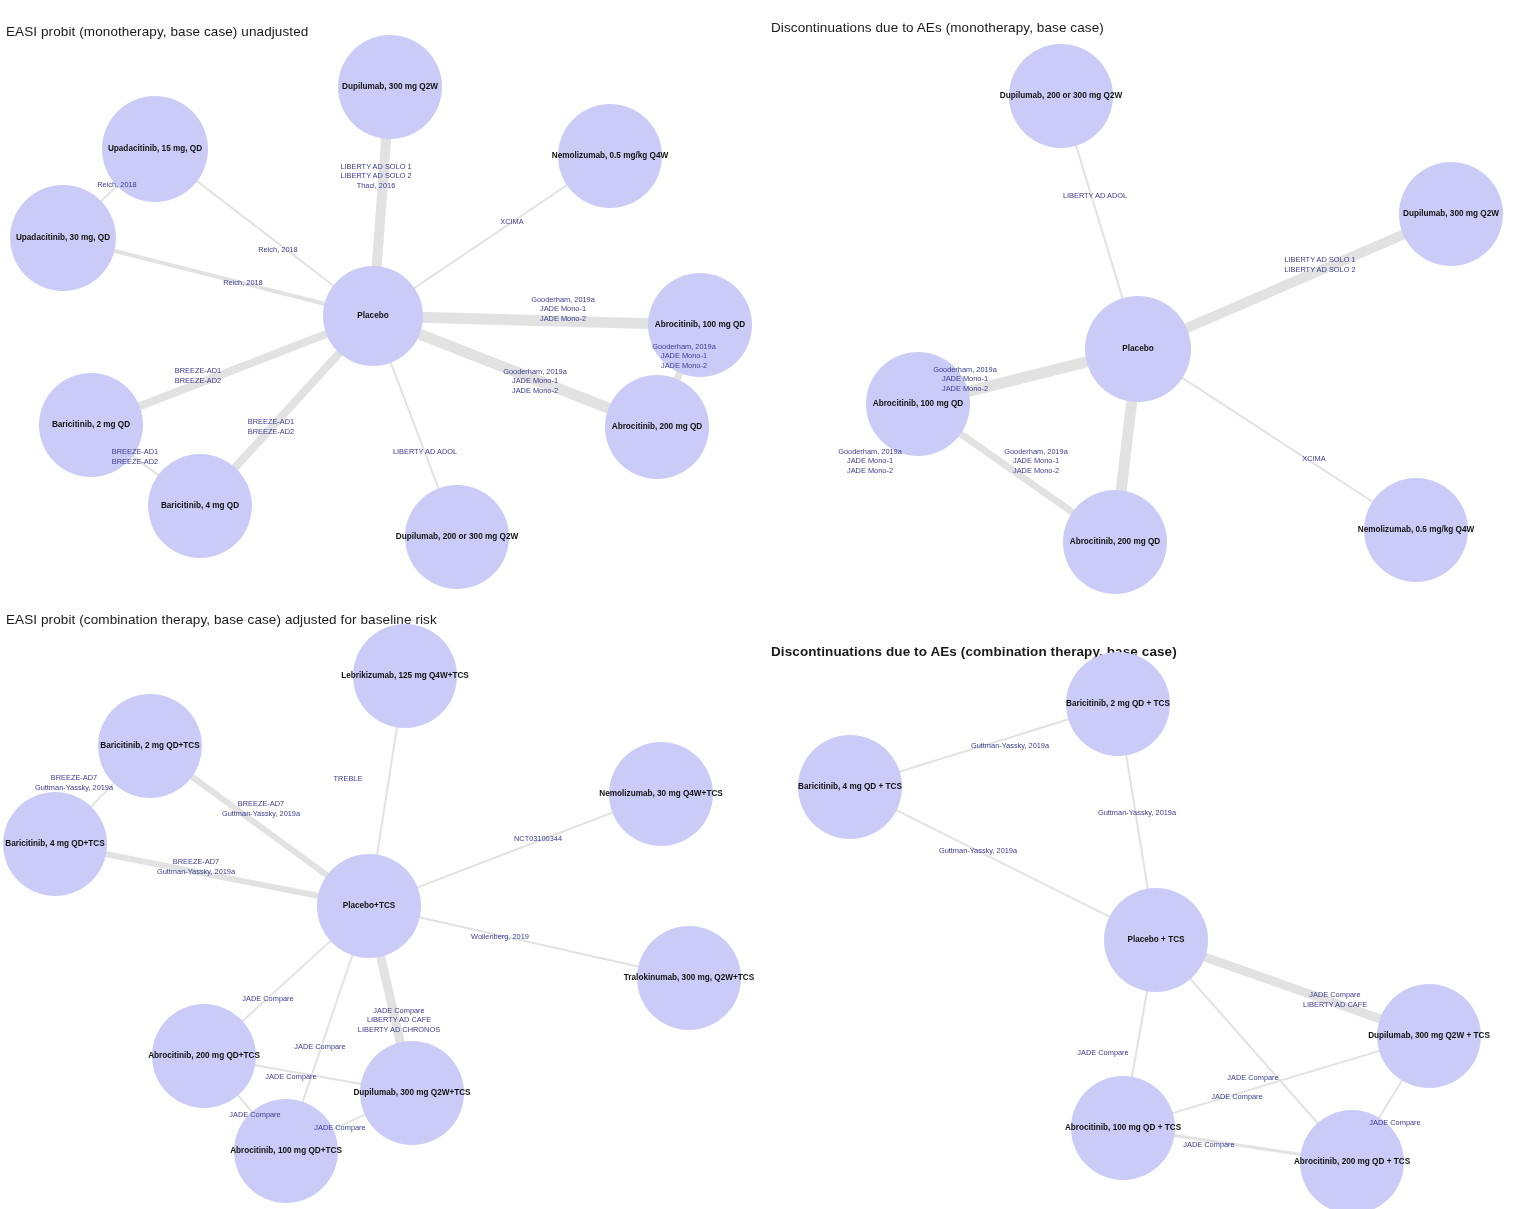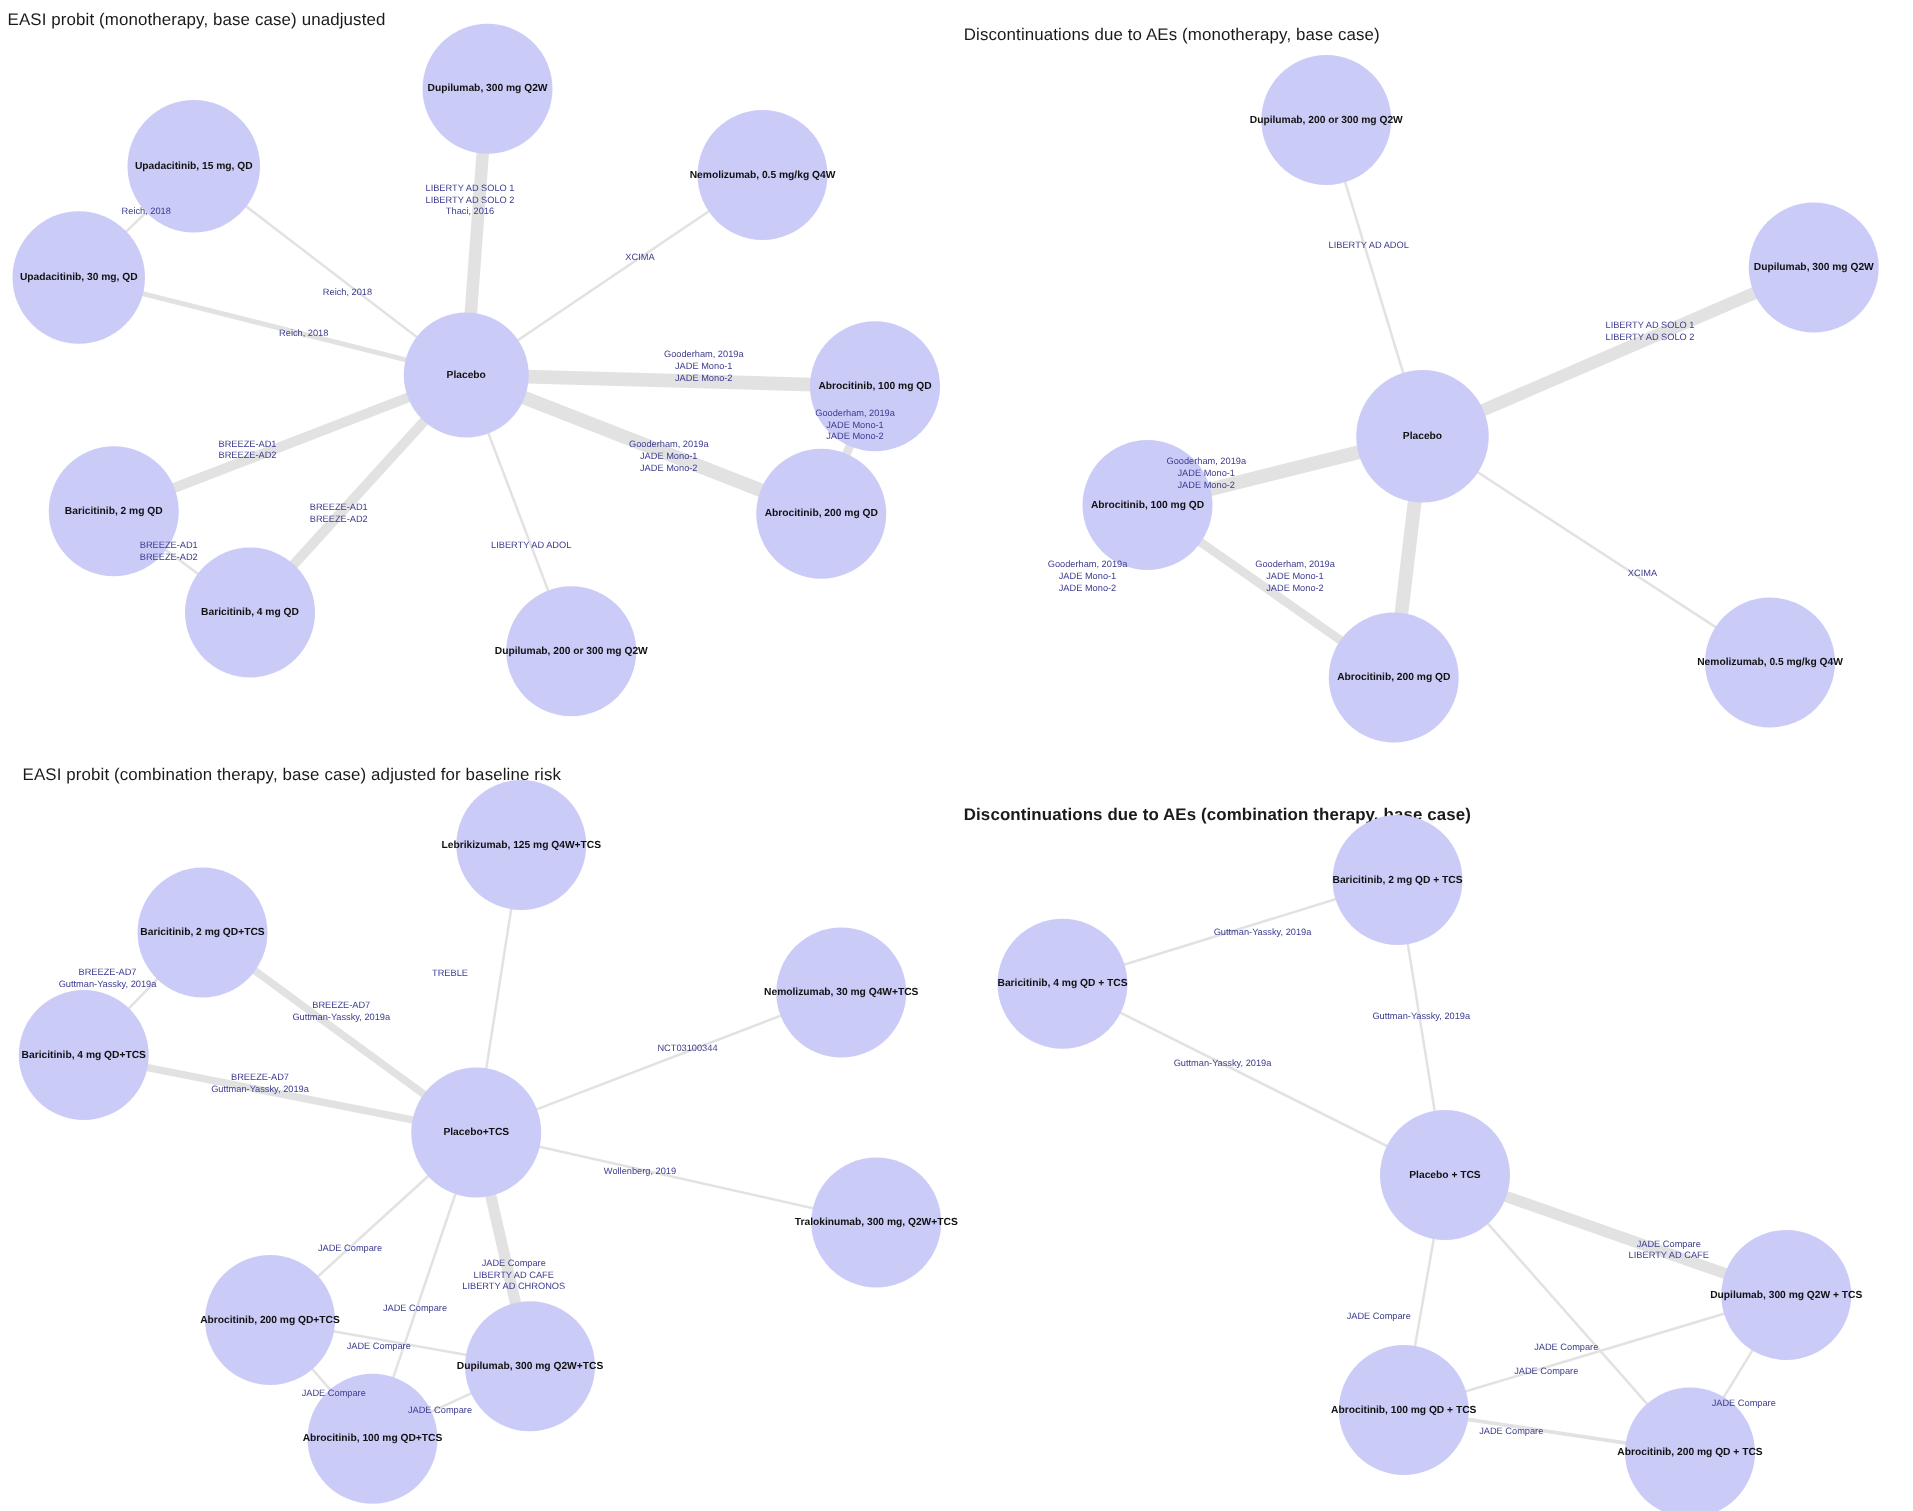--- a/index.html
+++ b/index.html
@@ -13,23 +13,23 @@
     font-family: "Liberation Sans", sans-serif;
     position: relative;
     overflow: hidden;
   }
   .panel {
     position: absolute;
     width: 765px;
     height: 604px;
     overflow: hidden;
   }
-  #panel-tl { left: 0;   top: 0; padding-left: 47px; }
+  #panel-tl { left: 0;   top: 16px; padding-left: 47px; }
   #panel-tr { left: 765px; top: 12px; }
-  #panel-bl { left: 12px;   top: 604px; }
+  #panel-bl { left: 0;   top: 604px; }
   #panel-br { left: 765px; top: 636px; text-align: right; }
 
   .panel-title {
     position: absolute;
     left: 6px;
     top: 8px;
     font-family: "Liberation Sans", sans-serif;
     font-size: 13.5px;
     color: #1a1a1a;
     letter-spacing: 0.1px;

